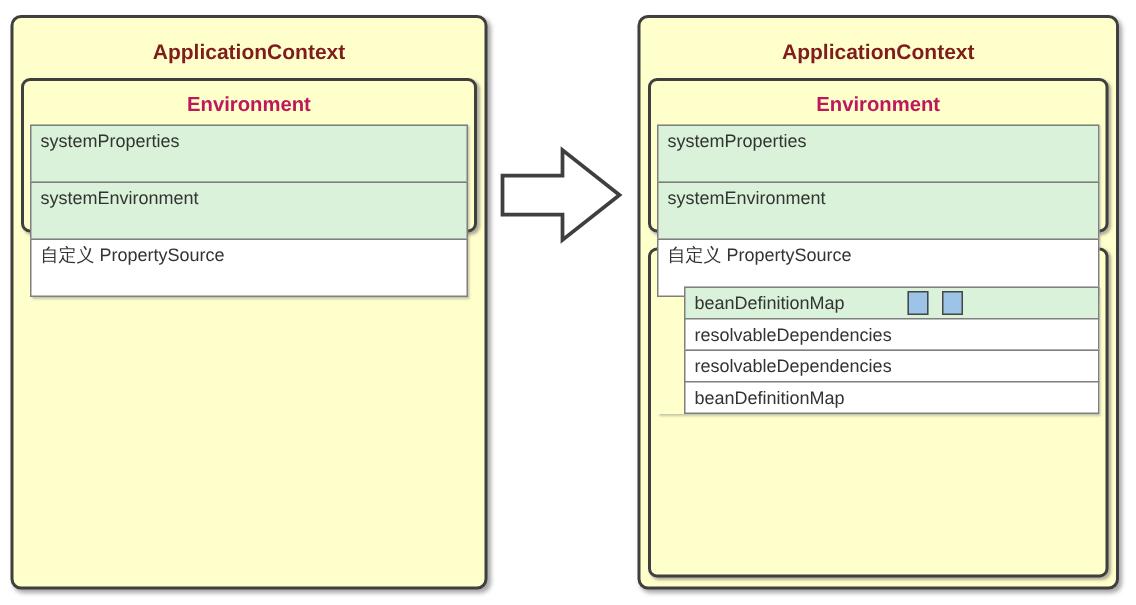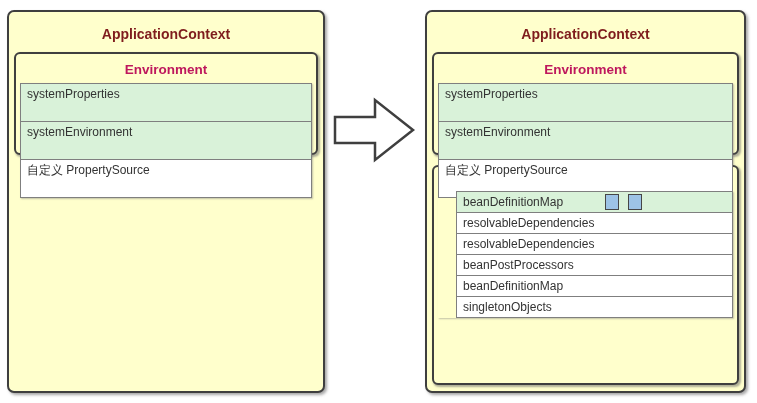--- a/index.html
+++ b/index.html
@@ -135,20 +135,18 @@
     <div class="inner-box bf-box">
       <div class="inner-title bf-title">BeanFactory</div>
       <div class="rows">
         <div class="row green">
           <span>beanDefinitionMap</span>
           <span class="badge b1"></span>
           <span class="badge b2"></span>
         </div>
         <div class="row">resolvableDependencies</div>
         <div class="row">resolvableDependencies</div>
-        <div class="row">beanPostProcessors</div>
         <div class="row">beanDefinitionMap</div>
-        <div class="row">singletonObjects</div>
       </div>
     </div>
   </div>
 
 </div>
 
 </body></html>

